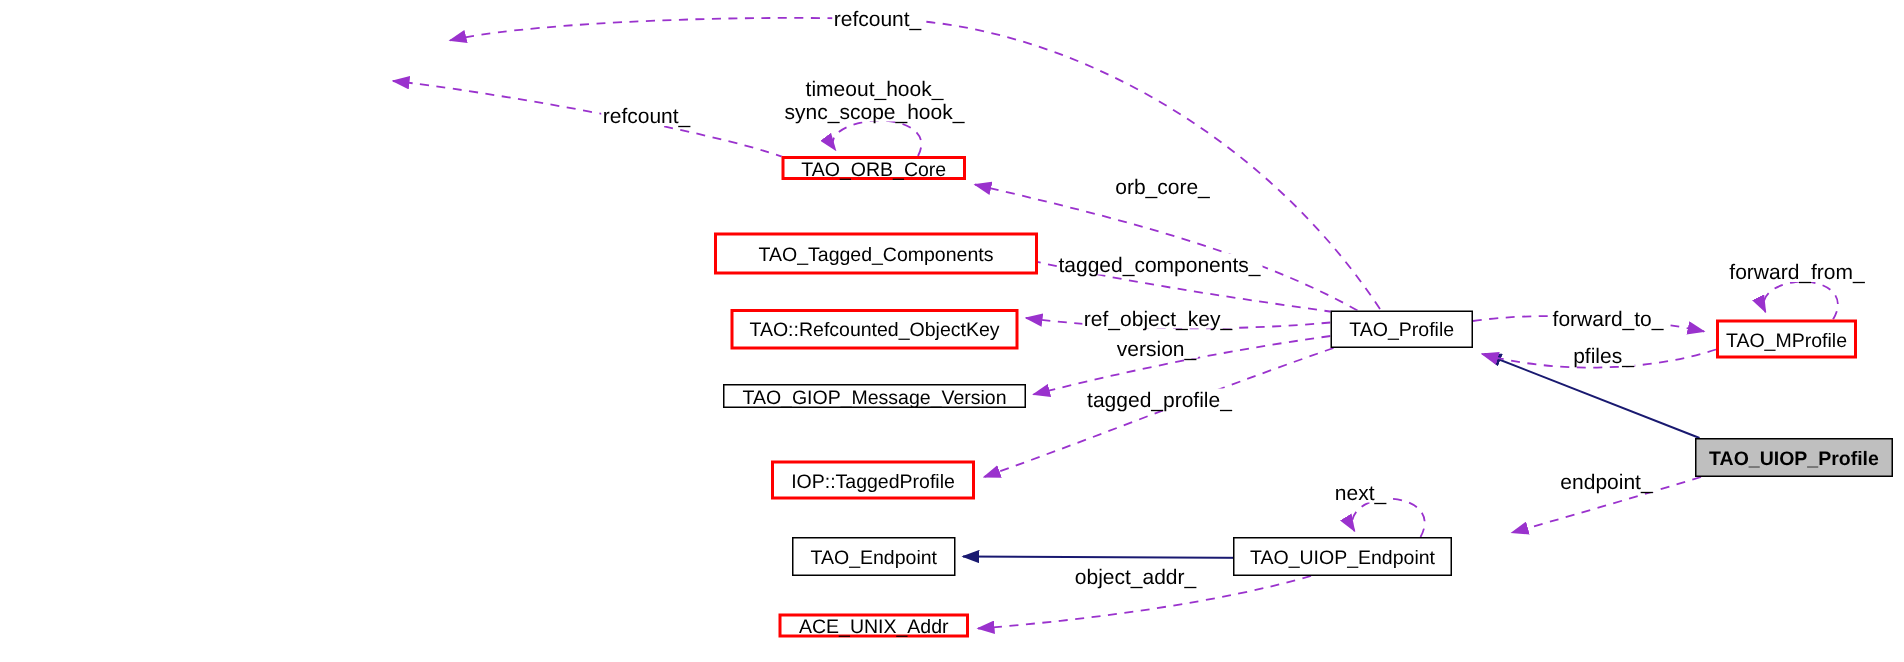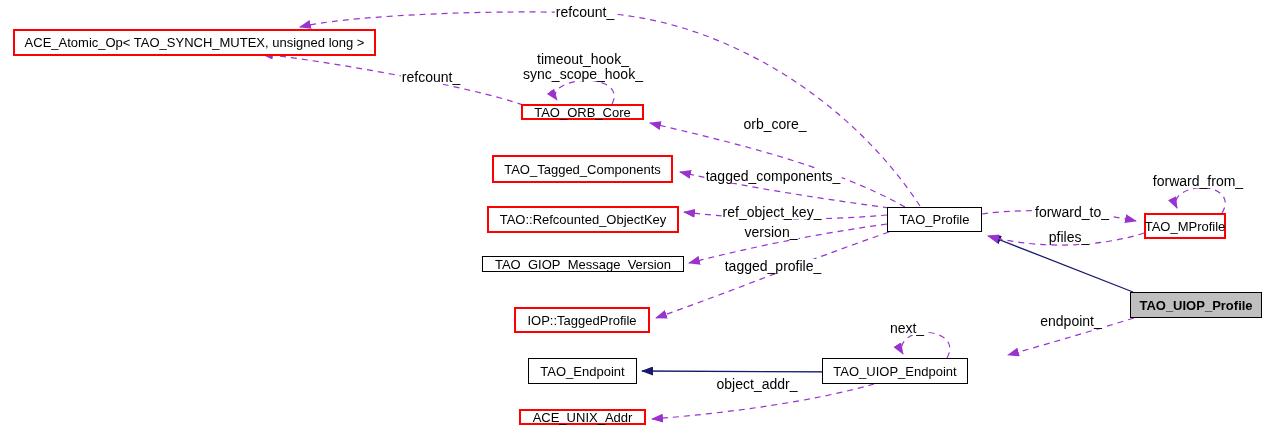--- a/index.html
+++ b/index.html
@@ -61,28 +61,27 @@
     <path class="u" d="M 887,224 C 815,234 752,247 689,263" marker-end="url(#mp)"></path>
     <path class="u" d="M 889,232 C 800,263 735,290 656,318" marker-end="url(#mp)"></path>
     <path class="u" d="M 982,214 C 1030,207 1095,212 1136,221" marker-end="url(#mp)"></path>
     <path class="u" d="M 1144,233 C 1098,248 1035,249 988,236" marker-end="url(#mp)"></path>
     <path class="u" d="M 1222,213 C 1233,195 1214,186 1197,188 C 1182,190 1172,198 1177,208" marker-end="url(#mp)"></path>
     <path class="u" d="M 1134,318 C 1085,333 1040,346 1008,355" marker-end="url(#mp)"></path>
     <path class="u" d="M 947,358 C 958,338 934,330 919,333 C 905,336 898,346 903,354" marker-end="url(#mp)"></path>
     <path class="u" d="M 874,384 C 815,401 730,413 652,419" marker-end="url(#mp)"></path>
   </svg>
 
-  <div class="node red" style="left:13px;top:29px;width:363px;height:27px">ACE_Atomic_Op&lt; TAO_SYNCH_MUTEX, unsigned long &gt;</div>
   <div class="node red" style="left:521px;top:104px;width:123px;height:16px">TAO_ORB_Core</div>
-  <div class="node red" style="left:492px;top:155px;width:181px;height:28px">TAO_Tagged_Components</div>
+  <div class="node red" style="left:476px;top:155px;width:216px;height:28px">TAO_Tagged_Components</div>
   <div class="node red" style="left:487px;top:206px;width:192px;height:27px">TAO::Refcounted_ObjectKey</div>
   <div class="node" style="left:482px;top:256px;width:202px;height:16px">TAO_GIOP_Message_Version</div>
   <div class="node red" style="left:514px;top:307px;width:136px;height:26px">IOP::TaggedProfile</div>
   <div class="node" style="left:887px;top:207px;width:95px;height:25px">TAO_Profile</div>
-  <div class="node red" style="left:1144px;top:213px;width:82px;height:26px">TAO_MProfile</div>
+  <div class="node red" style="left:1144px;top:213px;width:94px;height:26px">TAO_MProfile</div>
   <div class="node selected" style="left:1130px;top:292px;width:132px;height:26px">TAO_UIOP_Profile</div>
   <div class="node" style="left:528px;top:358px;width:109px;height:26px">TAO_Endpoint</div>
   <div class="node" style="left:822px;top:358px;width:146px;height:26px">TAO_UIOP_Endpoint</div>
   <div class="node red" style="left:519px;top:409px;width:127px;height:16px">ACE_UNIX_Addr</div>
 
   <div class="elabel" style="left:585px;top:12px">refcount_</div>
   <div class="elabel" style="left:431px;top:77px">refcount_</div>
   <div class="elabel" style="left:583px;top:59px">timeout_hook_</div>
   <div class="elabel" style="left:583px;top:74px">sync_scope_hook_</div>
   <div class="elabel" style="left:775px;top:124px">orb_core_</div>

